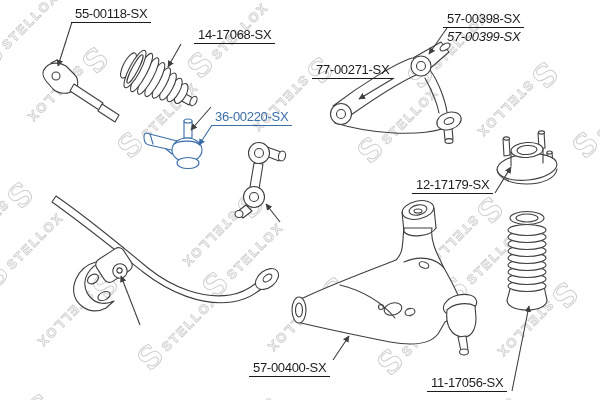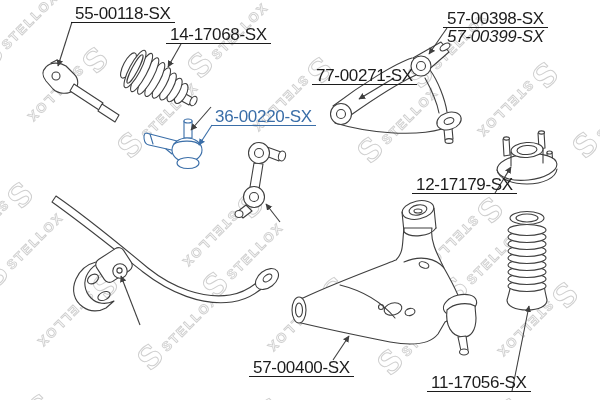--- a/index.html
+++ b/index.html
@@ -20,21 +20,21 @@
   .blue path,.blue ellipse,.blue circle,.blue rect,.blue polygon,.blue line{stroke:var(--highlight);}
   .leaders path{fill:none; stroke:var(--line); stroke-width:1.1;}
   .leaders path.hl{stroke:var(--highlight);}
   
   .wm-s{font-family:"DejaVu Serif",serif; font-weight:bold; font-size:30px;
         fill:none; stroke:var(--watermark); stroke-width:1;}
   .wm-t{font-family:"Liberation Sans",sans-serif; font-weight:bold; font-size:13px;
         letter-spacing:2px; fill:none; stroke:var(--watermark); stroke-width:0.9;}
   
   .plabel{
-    position:absolute; font-size:17px; line-height:16px; letter-spacing:-0.3px;
+    position:absolute; font-size:13px; line-height:16px; letter-spacing:-0.3px;
     color:var(--label-text); border-bottom:1.5px solid var(--label-text);
     padding:0 4px; white-space:nowrap; cursor:pointer;
   }
   .plabel.nb{border-bottom:none;font-style:italic;}
   .plabel.hl{color:var(--highlight); border-color:var(--highlight);}
 </style>
 </head>
 <body>
 
 <div id="stage">
@@ -219,21 +219,21 @@
       <path d="M447,28 L429,54" marker-end="url(#ar)"></path>
       <path d="M495,193 L511,167" marker-end="url(#ar)"></path>
       <path d="M280,222 L266,204" marker-end="url(#ar)"></path>
       <path d="M140,325 L121,276" marker-end="url(#ar)"></path>
       <path d="M333,360 L349,336" marker-end="url(#ar)"></path>
       <path d="M512,391 L529,306" marker-end="url(#ar)"></path>
     </g>
   </svg>
 
   <div class="plabel" style="left:71px;top:6px">55-00118-SX</div>
-  <div class="plabel" style="left:166px;top:27px">14-17068-SX</div>
+  <div class="plabel" style="left:194px;top:27px">14-17068-SX</div>
   <div class="plabel hl" style="left:211px;top:109px">36-00220-SX</div>
-  <div class="plabel" style="left:312px;top:68px">77-00271-SX</div>
+  <div class="plabel" style="left:312px;top:62px">77-00271-SX</div>
   <div class="plabel" style="left:443px;top:11px">57-00398-SX</div>
   <div class="plabel nb" style="left:443px;top:29px">57-00399-SX</div>
   <div class="plabel" style="left:412px;top:177px">12-17179-SX</div>
   <div class="plabel" style="left:249px;top:360px">57-00400-SX</div>
   <div class="plabel" style="left:427px;top:375px">11-17056-SX</div>
 </div>
 
 </body></html>

